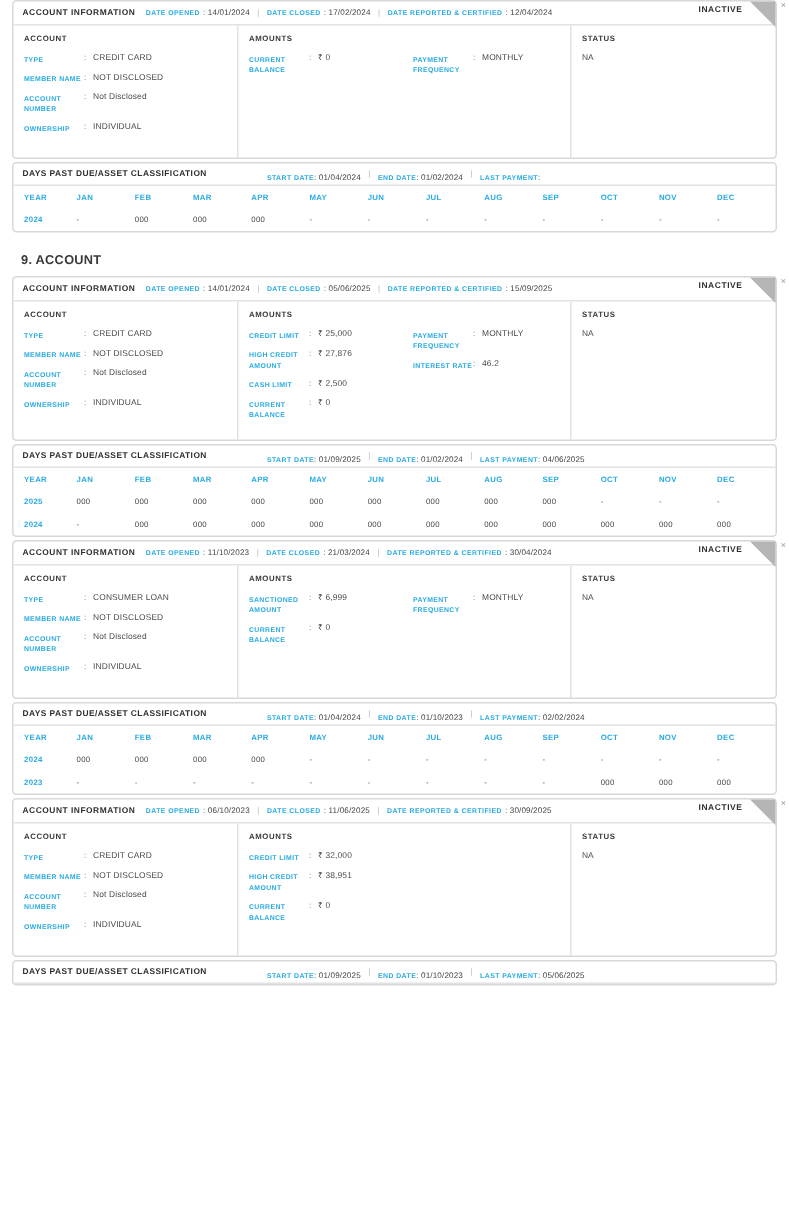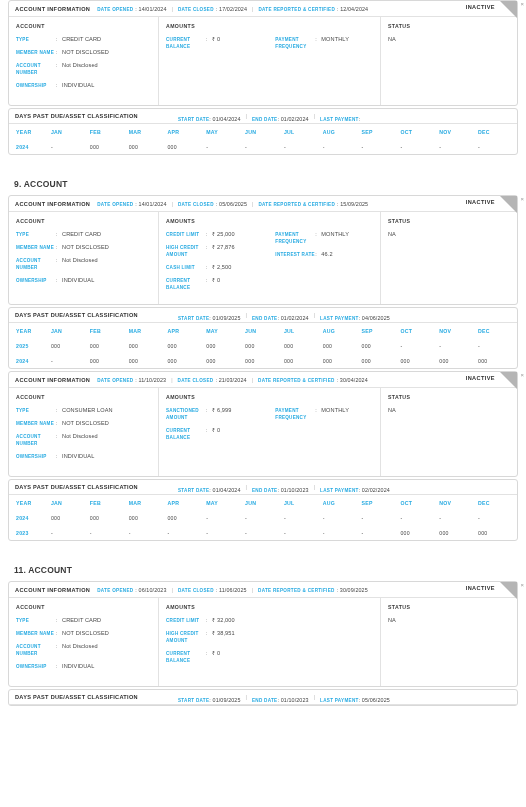--- a/index.html
+++ b/index.html
@@ -13,21 +13,21 @@
   body { padding: 0; }
 
   .page { width: 526px; padding: 0 8px; }
 
   
   .section-title {
     font-size: 8.5px;
     font-weight: bold;
     color: #3a3a3a;
     letter-spacing: .2px;
-    margin: 24px 0 6px 6px;
+    margin: 13px 0 6px 6px;
   }
 
   
   .acct-card {
     position: relative;
     border: 1px solid #d8d8d8;
     border-radius: 3px;
     background: #fff;
     margin-bottom: 2px;
     overflow: visible;
@@ -645,21 +645,20 @@
               <td class="dash">-</td>
               <td class="dash">-</td>
               <td class="dash">-</td>
               <td class="">000</td>
               <td class="">000</td>
               <td class="">000</td>
             </tr>
           </tbody>
         </table>
       </div>
-      <div class="section-title">11. ACCOUNT</div>
       <div class="acct-card">
         <div class="acct-head">
           <span class="h-title">ACCOUNT INFORMATION</span>
           <span class="pair">
             <span class="lbl">DATE OPENED</span>
             <span class="val">: 06/10/2023</span>
           </span>
           <span class="sep">|</span>
           <span class="pair">
             <span class="lbl">DATE CLOSED</span>

